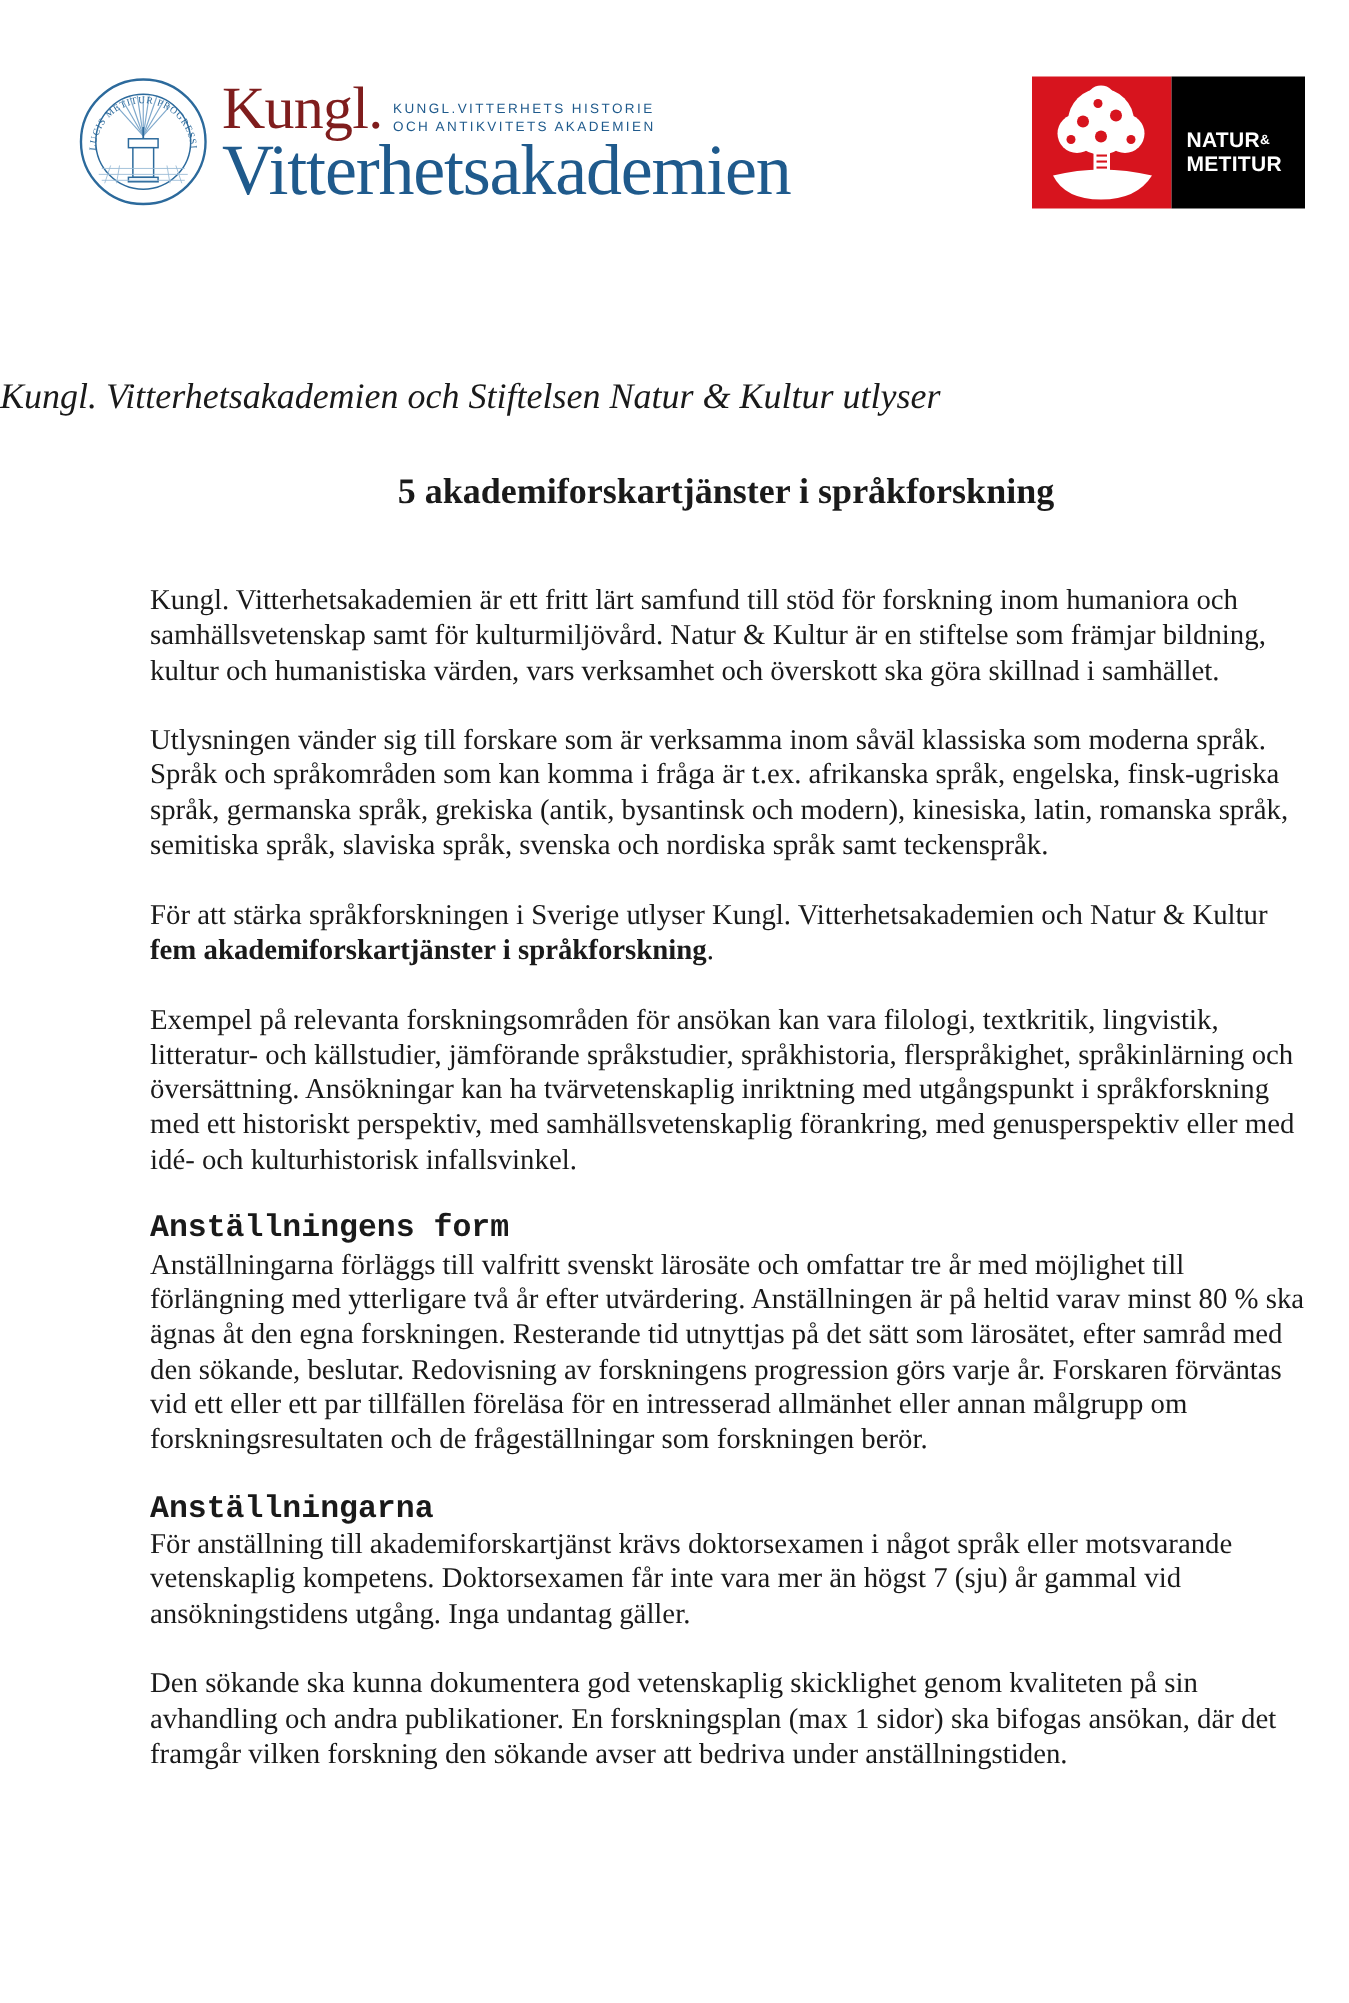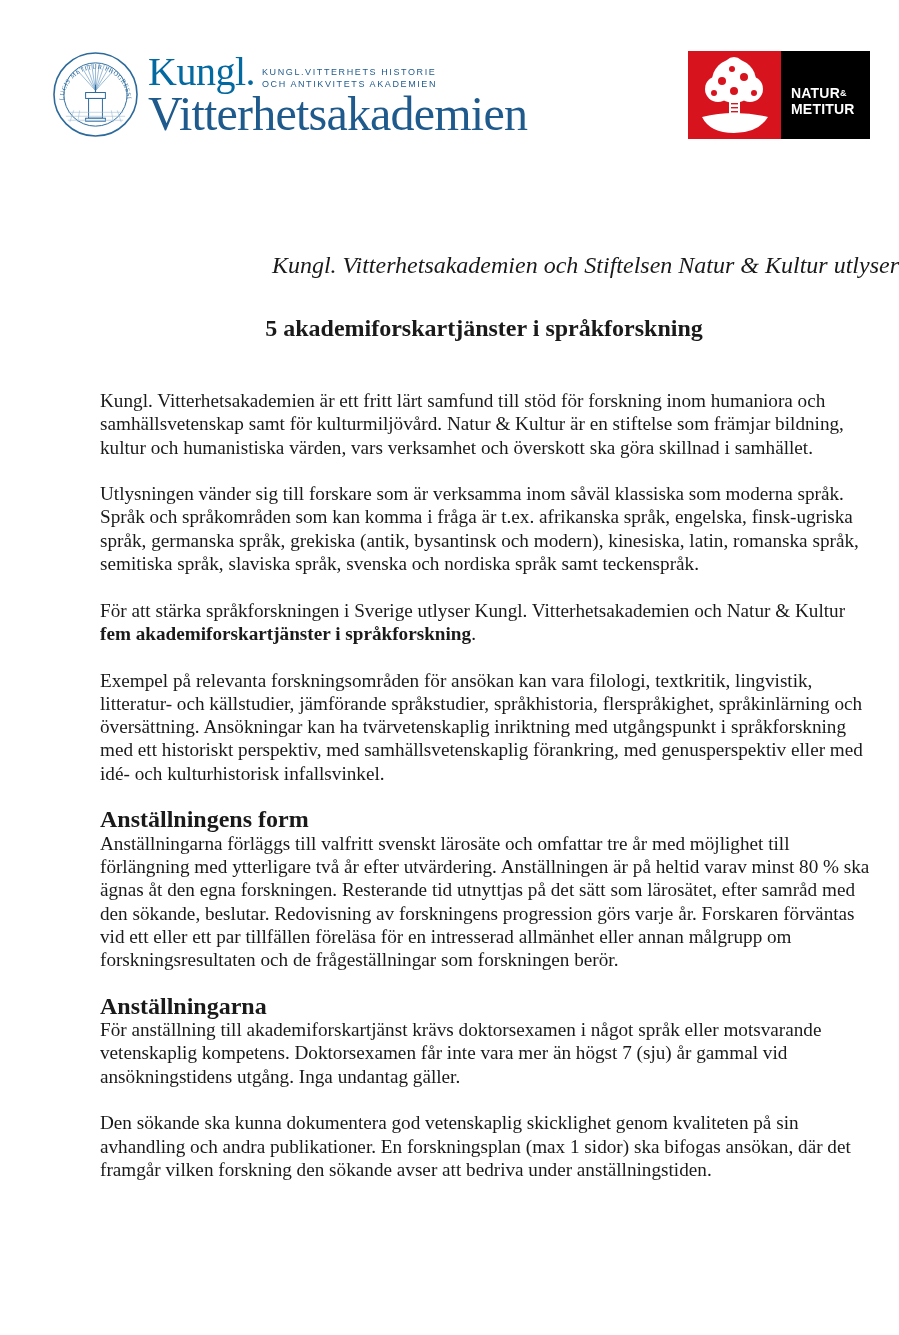--- a/index.html
+++ b/index.html
@@ -1,42 +1,42 @@
 <!DOCTYPE html>
 <html><head>
 <meta charset="utf-8">
 <style>
   html, body { margin: 0; padding: 0; background: #ffffff; }
   body { width: 899px; height: 1335px; position: relative; overflow: hidden;
          font-family: "Liberation Serif", "DejaVu Serif", serif; color: #1a1a1a; }
 
   .kva-logo { position: absolute; left: 52px; top: 50px; height: 90px; width: 400px; }
   .seal { position: absolute; left: 0; top: 1px; width: 87px; height: 87px; }
-  .kva-kungl { position: absolute; left: 96px; top: 2px; font-size: 40px; color: #0369a1;
+  .kva-kungl { position: absolute; left: 96px; top: 2px; font-size: 40px; color: #7f1d1d;
                line-height: 40px; letter-spacing: -0.5px; }
   .kva-sub { position: absolute; left: 210px; top: 16px; font-family: Liberation Sans, sans-serif;
              font-size: 9px; color: #1f5a8c; letter-spacing: 1.6px; line-height: 12px; }
   .kva-name { position: absolute; left: 96px; top: 42px; font-size: 48px; color: #1f5a8c;
               line-height: 44px; letter-spacing: -0.8px; }
 
   .nk-logo { position: absolute; left: 688px; top: 51px; width: 182px; height: 88px; display: flex; }
   .nk-red { width: 93px; height: 88px; background: #d7141e; position: relative; }
   .nk-black { width: 89px; height: 88px; background: #000; position: relative; text-decoration: underline; }
   .nk-text { position: absolute; left: 10px; top: 34px; color: #fff; font-family: "Liberation Sans", sans-serif;
              font-weight: bold; font-size: 14px; line-height: 16px; letter-spacing: 0.2px; }
   .nk-amp { font-size: 9px; vertical-align: 2px; }
 
-  .intro { position: absolute; left: 0; width: 899px; top: 250px; text-align: right;
+  .intro { position: absolute; left: 0; width: 899px; top: 250px; text-align: left;
            font-style: italic; font-size: 24px; line-height: 30px; }
   .headline { position: absolute; left: 0; width: 968px; top: 313px; text-align: center;
               font-weight: bold; font-size: 24px; line-height: 30px; }
 
   .body { position: absolute; left: 100px; top: 389px; width: 780px; font-size: 19.2px; line-height: 23.3px; }
   .body p { margin: 0 0 23.3px 0; }
-  .body h3 { margin: 0; font-size: 24px; font-weight: bold; line-height: 23.3px; }
+  .body h3 { margin: 0; font-size: 21px; font-weight: bold; line-height: 23.3px; font-family: Liberation Mono, monospace; }
   .body .sec { margin: 0 0 23.3px 0; }
   .body .sec p { margin: 0; }
 </style>
 </head>
 <body>
 
 <div class="kva-logo">
   <svg class="seal" viewBox="0 0 88 88">
     <circle cx="44" cy="44" r="42" fill="#fff" stroke="#2c6a9c" stroke-width="1.6"></circle>
     <circle cx="44" cy="44" r="32" fill="none" stroke="#2c6a9c" stroke-width="1"></circle>

